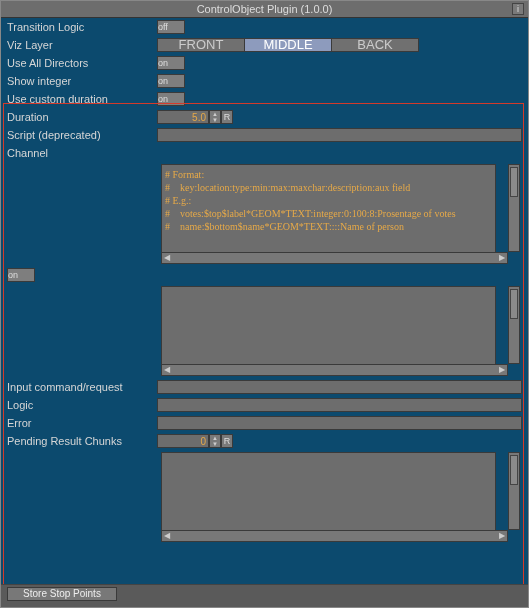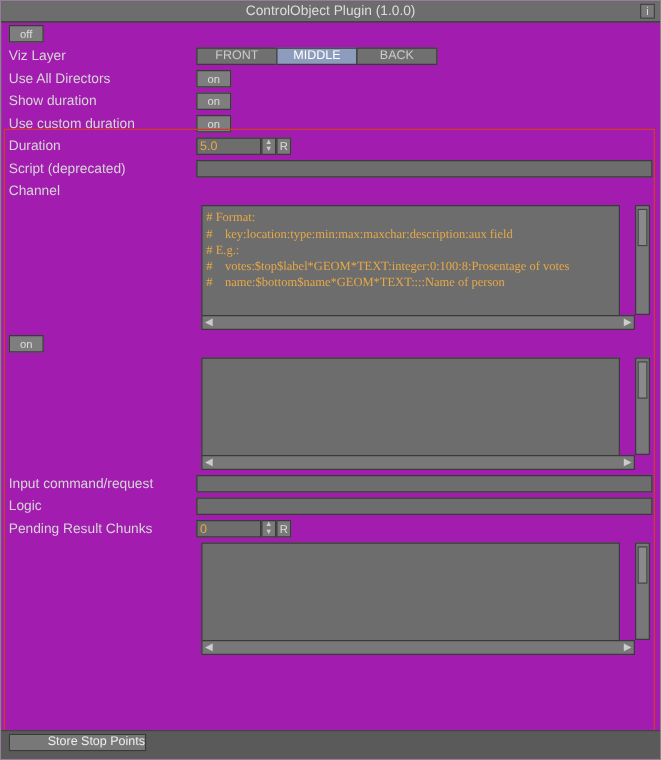--- a/index.html
+++ b/index.html
@@ -1,77 +1,78 @@
 <!DOCTYPE html>
 <html><head>
 <meta charset="utf-8">
 <style>
   html,body{margin:0;padding:0;background:#4a4a4a;font-family:Arial,Helvetica,sans-serif;font-size:11px;color:#ccc;width:529px;height:608px;overflow:hidden}
-  .outer{border:1px solid #888;background:#a21caf;width:527px;height:606px;position:relative}
+  .outer{border:1px solid #888;background:#0c4a6e;width:527px;height:606px;position:relative}
   .titlebar{height:16px;background:#6d6d6d;border-bottom:1px solid #333;position:relative;text-align:center;line-height:16px;color:#ddd;font-size:11px}
   .ti{position:absolute;right:4px;top:2px;width:12px;height:12px;background:#7a7a7a;border:1px solid #444;box-sizing:border-box;font-size:9px;text-align:center;line-height:10px;color:#ddd;cursor:pointer}
   .body{position:relative}
   .row{display:flex;align-items:center;height:18px;padding:0 6px}
   .lbl{width:150px;color:#d6d6d6;font-size:11px;flex-shrink:0}
   .val{flex:1}
   input.txt{width:100%;height:14px;background:#6d6d6d;border:1px solid #3a3a3a;box-sizing:border-box;color:#ddd;font-size:10px;padding:0 3px}
-  .tog{display:inline-block;width:28px;height:14px;background:#7e7e7e;border:1px solid #3a3a3a;box-sizing:border-box;color:#ddd;font-size:9px;text-align:center;line-height:12px;cursor:pointer}
+  .tog{display:inline-block;width:28px;height:14px;background:#7e7e7e;border:1px solid #3a3a3a;box-sizing:border-box;color:#ddd;font-size:9px;line-height:12px;cursor:pointer}
   .seg{display:flex}
-  .seg .opt{width:65px;height:14px;background:#707070;border:1px solid #3a3a3a;box-sizing:border-box;font-size:10px;text-align:center;line-height:12px;cursor:pointer;margin-right:-1px}
+  .seg .opt{width:88px;height:14px;background:#707070;border:1px solid #3a3a3a;box-sizing:border-box;font-size:13px;text-align:center;line-height:12px;cursor:pointer;margin-right:-1px}
   .seg .sel{background:#8d9bbd;color:#fff}
   .num{display:flex;align-items:center}
-  .num input{width:52px;height:14px;background:#6d6d6d;border:1px solid #3a3a3a;box-sizing:border-box;color:#e6a948;font-size:10px;text-align:left}
+  .num input{width:52px;height:14px;background:#6d6d6d;border:1px solid #3a3a3a;box-sizing:border-box;color:#e6a948;font-size:10px;text-align:right}
   .spin{width:12px;height:14px;background:#7a7a7a;border:1px solid #3a3a3a;box-sizing:border-box;display:flex;flex-direction:column;cursor:pointer}
   .spin div{flex:1;font-size:6px;text-align:center;line-height:6px;color:#ccc}
   .rbtn{width:12px;height:14px;background:#7a7a7a;border:1px solid #3a3a3a;box-sizing:border-box;font-size:9px;text-align:center;line-height:12px;cursor:pointer;color:#ddd}
   .redbox{position:absolute;left:2px;top:85px;width:521px;height:489px;border:1px solid #d43a2a;pointer-events:none;box-sizing:border-box}
   .ta-wrap{position:relative;margin:2px 8px 2px 160px}
   textarea.ta{display:block;width:335px;height:88px;background:#6d6d6d;border:1px solid #3a3a3a;box-sizing:border-box;color:#e6a948;font-family:Liberation Serif, serif;font-size:10px;padding:3px;resize:none;line-height:13px;white-space:pre;overflow:hidden}
   textarea.ta.empty{height:90px;color:#ccc}
   .vsb{position:absolute;top:0;right:0;width:12px;bottom:12px;background:#787878;border:1px solid #3a3a3a;box-sizing:border-box}
   .vsb .thumb{position:absolute;left:1px;right:1px;top:2px;height:30px;background:#8a8a8a;border:1px solid #444;box-sizing:border-box}
   .hsb{position:absolute;left:0;right:12px;bottom:0;height:12px;background:#787878;border:1px solid #3a3a3a;box-sizing:border-box;display:flex;justify-content:space-between}
   .hsb .arr{width:10px;text-align:center;font-size:8px;color:#ccc;line-height:10px}
   .footer{position:absolute;left:0;right:0;bottom:0;height:18px;display:flex;padding:2px 6px;gap:6px;background:#5a5a5a;border-top:1px solid #444}
-  .fbtn{width:110px;height:14px;background:#787878;border:1px solid #3a3a3a;box-sizing:border-box;font-size:10px;text-align:right;line-height:12px;cursor:pointer;color:#eee}
+  .fbtn{width:110px;height:14px;background:#787878;border:1px solid #3a3a3a;box-sizing:border-box;font-size:10px;text-align:center;line-height:12px;cursor:pointer;color:#eee}
 </style>
 </head>
 <body>
 
 <div class="outer">
   <div class="titlebar">
     <span>ControlObject Plugin (1.0.0)</span>
     <div class="ti">i</div>
   </div>
 
   <div class="body">
 
 
     <div class="row">
+      <div class="lbl">Transition Logic</div>
       <div class="val"><span class="tog">off</span></div>
     </div>
 
     <div class="row">
       <div class="lbl">Viz Layer</div>
       <div class="val">
         <div class="seg">
           <div class="opt">FRONT</div>
           <div class="opt sel">MIDDLE</div>
           <div class="opt">BACK</div>
         </div>
       </div>
     </div>
 
     <div class="row">
       <div class="lbl">Use All Directors</div>
       <div class="val"><span class="tog">on</span></div>
     </div>
 
     <div class="row">
-      <div class="lbl">Show duration</div>
+      <div class="lbl">Show integer</div>
       <div class="val"><span class="tog">on</span></div>
     </div>
 
     <div class="row">
       <div class="lbl">Use custom duration</div>
       <div class="val"><span class="tog">on</span></div>
     </div>
 
     <div class="row">
       <div class="lbl">Duration</div>
@@ -126,20 +127,24 @@
     </div>
 
     <div class="row">
       <div class="lbl">Input command/request</div>
       <div class="val"><input class="txt" value="" style=""></div>
     </div>
     <div class="row">
       <div class="lbl">Logic</div>
       <div class="val"><input class="txt" value="" style=""></div>
     </div>
+    <div class="row">
+      <div class="lbl">Error</div>
+      <div class="val"><input class="txt" value="" style=""></div>
+    </div>
 
     <div class="row">
       <div class="lbl">Pending Result Chunks</div>
       <div class="val">
         <div class="num">
           <input value="0" style="">
           <div class="spin">
               <div>▲</div>
               <div>▼</div>
             </div>

